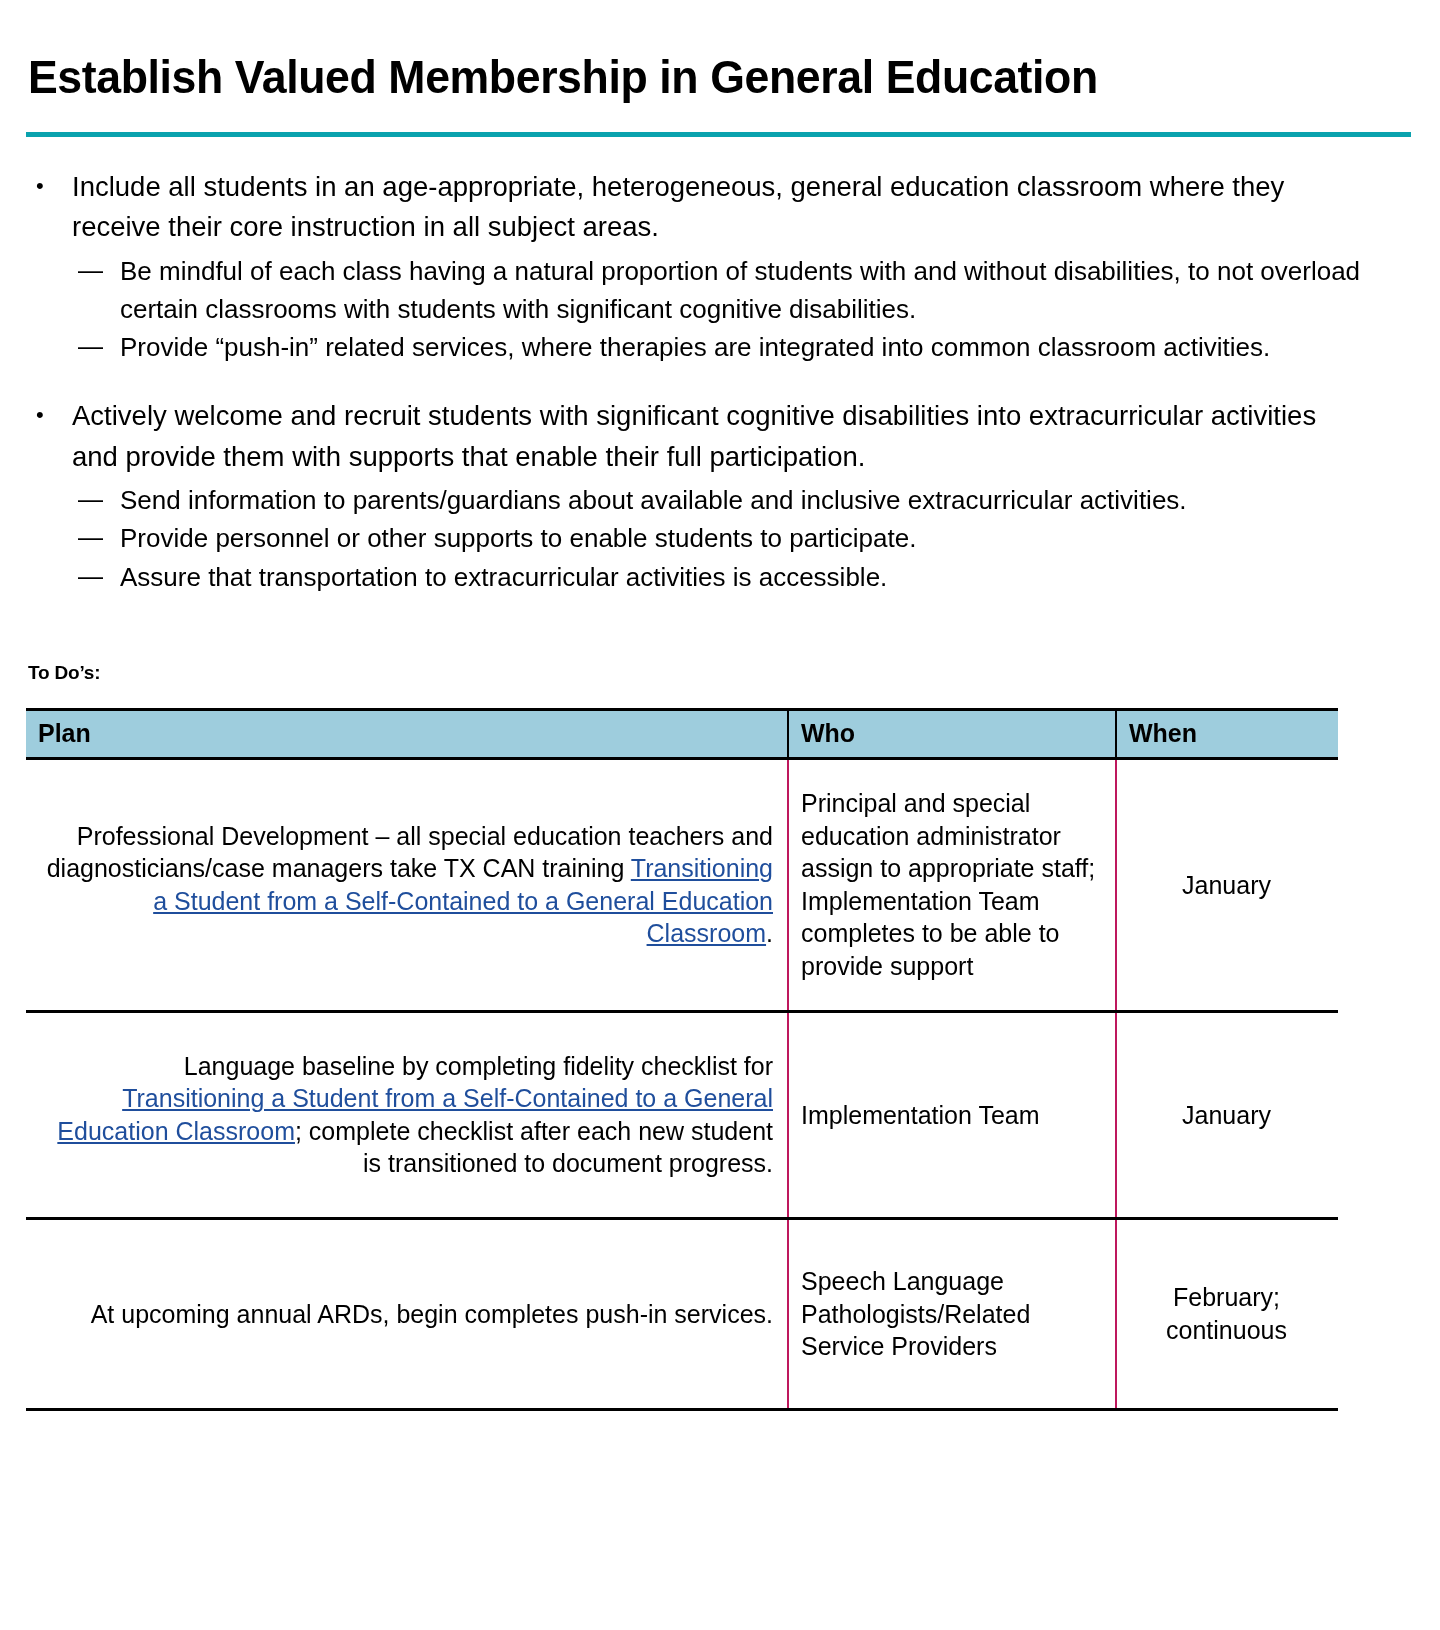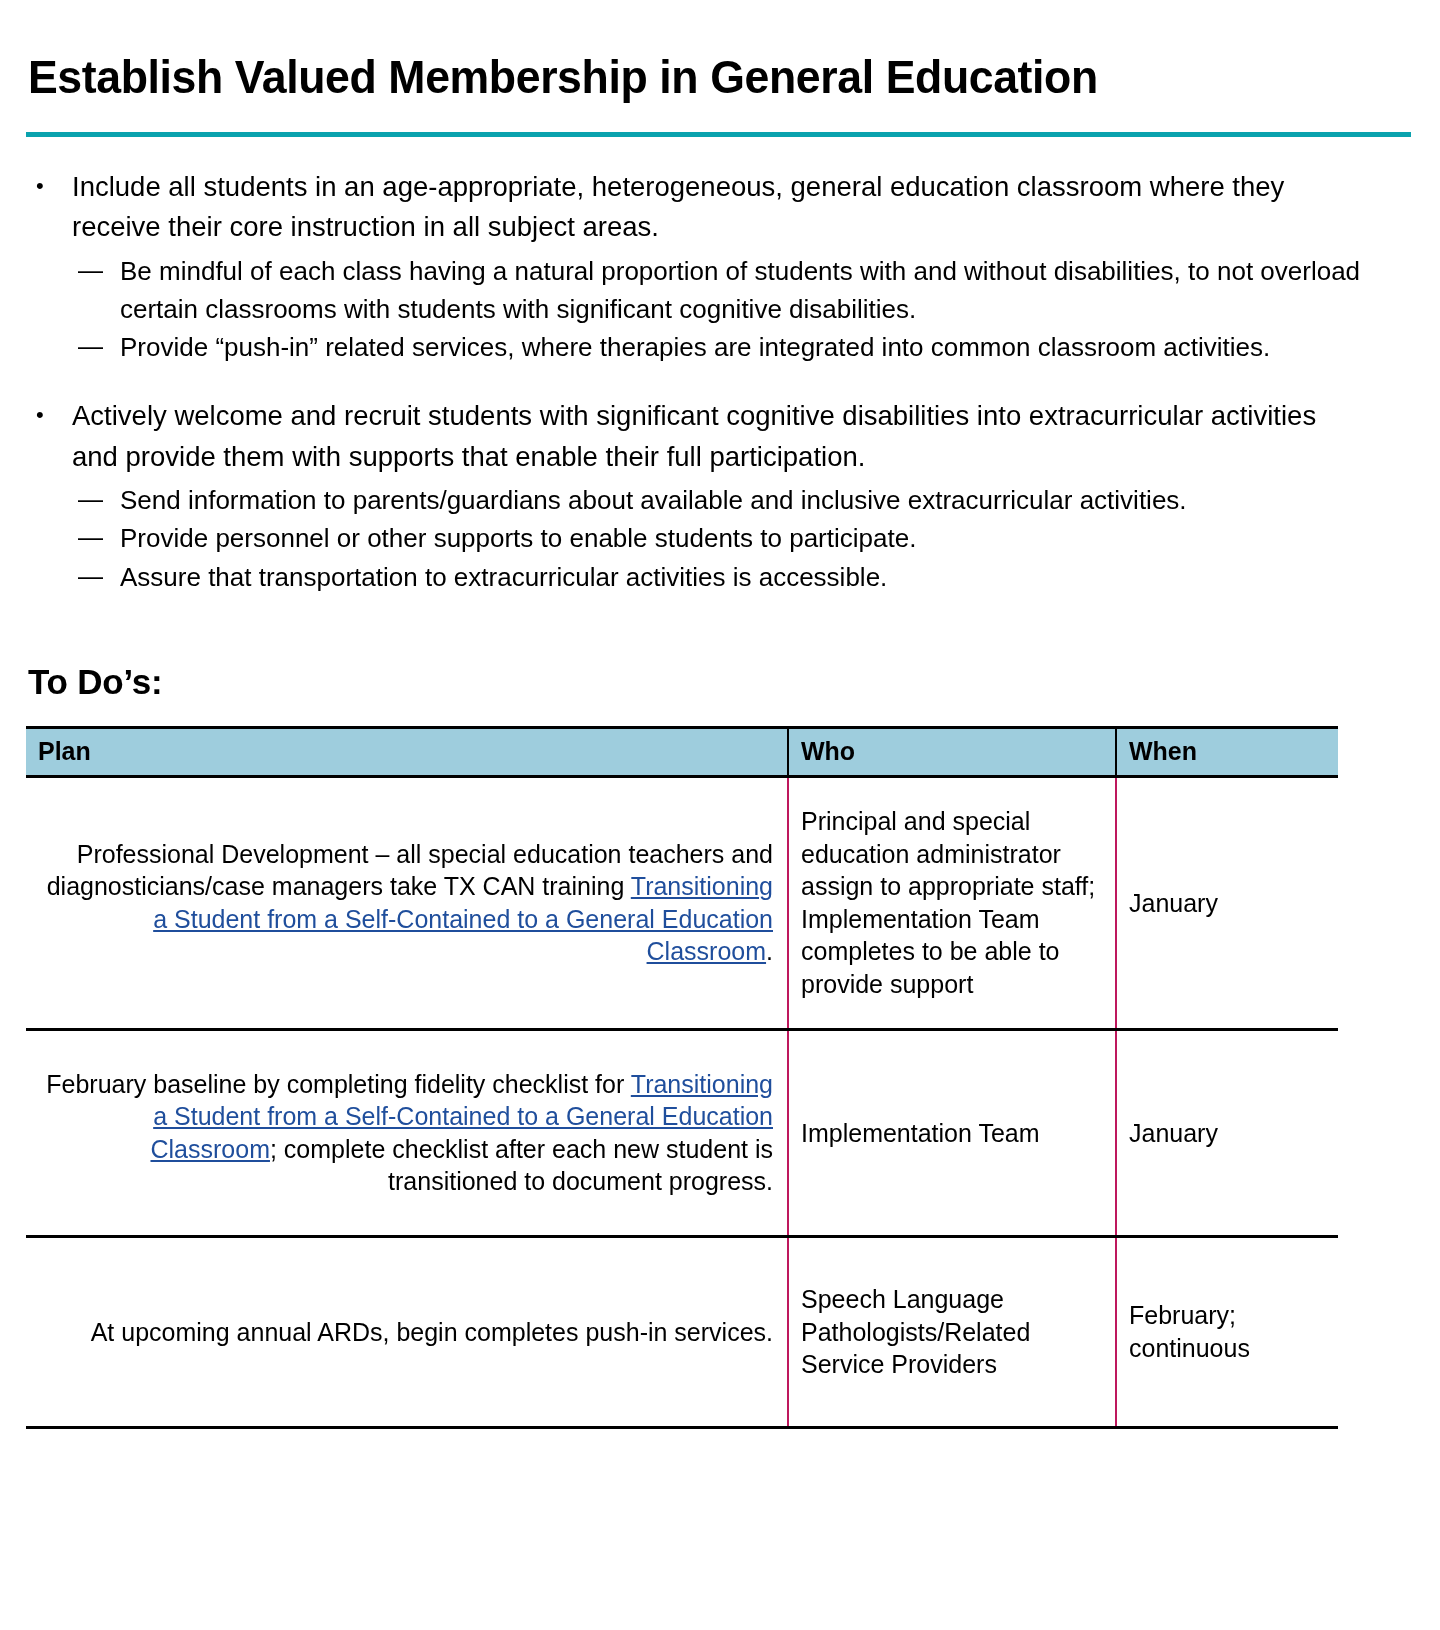--- a/index.html
+++ b/index.html
@@ -86,21 +86,21 @@
     font-size: 25px;
     line-height: 1.5;
   }
   .lvl2 .txt {
     flex: 1 1 auto;
     padding-right: 40px;
   }
 
   
   .todo-heading {
-    font-size: 35px;
+    font-size: 19px;
     font-weight: bold;
     margin-top: 66px;
     margin-bottom: 24px;
     padding-left: 2px;
     letter-spacing: -0.2px;
   }
 
   
   table.todo {
     border-collapse: collapse;
@@ -127,21 +127,21 @@
   }
   table.todo thead th.last { border-right: none; }
 
   table.todo tbody td {
     vertical-align: middle;
     padding: 14px 14px 14px 12px;
     border-bottom: 3px solid #000;
     border-right: 2px solid #be185d;
     line-height: 1.30;
   }
-  table.todo tbody td.last { border-right: none; }
+  table.todo tbody td.last { border-right: none; text-align: center; }
   table.todo tbody tr.r1 td { height: 222px; }
   table.todo tbody tr.r2 td { height: 176px; }
   table.todo tbody tr.r3 td { height: 132px; }
   table.todo tbody tr.r4 td { height: 160px; }
 
   .cell-what  { padding-right: 10px; text-align: right; }
   .cell-who   { padding-left: 14px; }
   .cell-when  { padding-left: 14px; }
 
   a.doclink, .doclink {
@@ -215,21 +215,21 @@
       <tr class="r1">
         <td class="cell-what">
           <span>Professional Development – all special education teachers and diagnosticians/case managers take TX CAN training </span><a class="doclink" href="#">Transitioning a Student from a Self-Contained to a General Education Classroom</a><span>.</span>
         </td>
         <td class="cell-who">Principal and special education administrator assign to appropriate staff; Implementation Team completes to be able to provide support</td>
         <td class="cell-when last">January</td>
       </tr>
 
       <tr class="r2">
         <td class="cell-what">
-          <span>February baseline by completing fidelity checklist for </span><a class="doclink" href="#">Transitioning a Student from a Self-Contained to a General Education Classroom</a><span>; complete checklist after each new student is transitioned to document progress.</span>
+          <span>Language baseline by completing fidelity checklist for </span><a class="doclink" href="#">Transitioning a Student from a Self-Contained to a General Education Classroom</a><span>; complete checklist after each new student is transitioned to document progress.</span>
         </td>
         <td class="cell-who">Implementation Team</td>
         <td class="cell-when last">January</td>
       </tr>
 
 
       <tr class="r4">
         <td class="cell-what">At upcoming annual ARDs, begin completes push-in services.</td>
         <td class="cell-who">Speech Language Pathologists/Related Service Providers</td>
         <td class="cell-when last">February; continuous</td>

